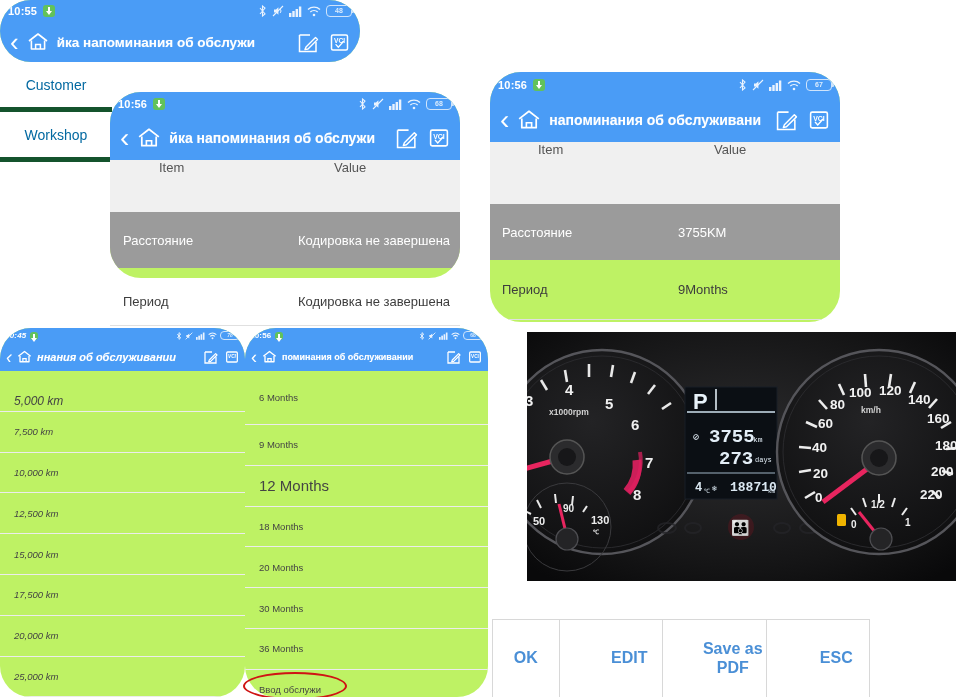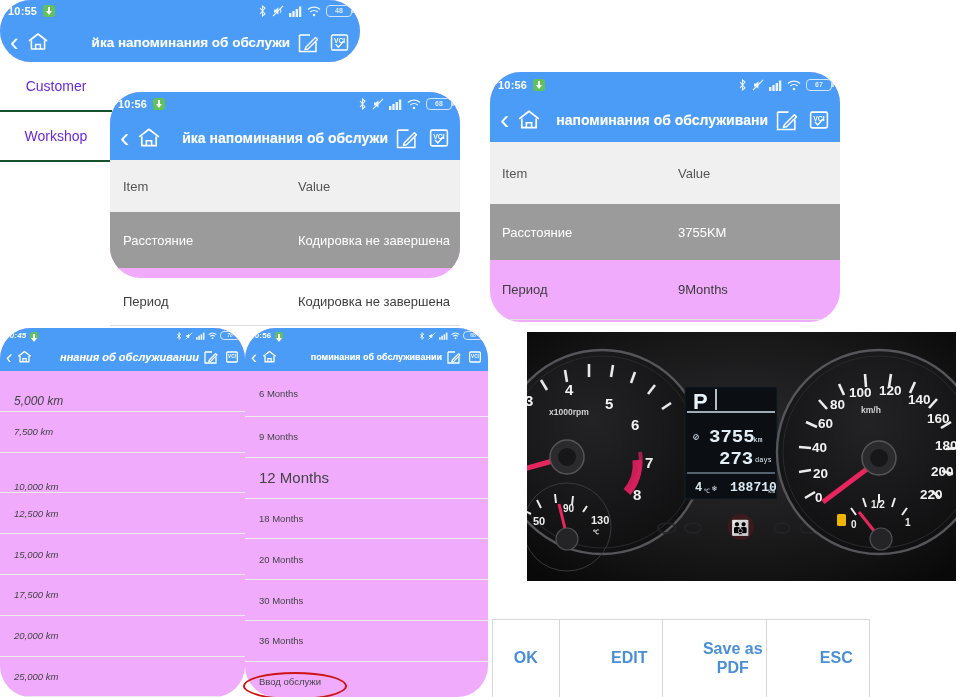--- a/index.html
+++ b/index.html
@@ -1,21 +1,21 @@
 <!DOCTYPE html>
 <html><head>
 <meta charset="utf-8">
 <style>
   html,body{margin:0;padding:0;background:#ffffff;}
   body{
     width:960px;height:697px;position:relative;overflow:hidden;
     font-family:"Liberation Sans","DejaVu Sans",sans-serif;
     -webkit-font-smoothing:antialiased;
   }
-  .panel{position:absolute;overflow:hidden;background:#f0abfc;border-radius:31px;}
+  .panel{position:absolute;overflow:hidden;background:#bef264;border-radius:31px;}
 
   
   .statusbar{
     display:flex;align-items:center;background:#4a9cf6;color:#ffffff;
     padding:0 8px;box-sizing:border-box;
   }
   .sb-time{font-size:11px;font-weight:600;letter-spacing:.2px;}
   .sb-dl{
     width:12px;height:12px;border-radius:3px;background:#62c25a;
     margin-left:6px;position:relative;flex:none;
@@ -43,45 +43,45 @@
   }
 
   
   .appbar{
     display:flex;align-items:center;background:#4a9cf6;color:#fff;
     box-sizing:border-box;padding:0 10px;gap:8px;
   }
   .appbar .back{font-weight:300;line-height:1;color:#fff;}
   .appbar .title{
     font-weight:700;white-space:nowrap;overflow:hidden;flex:1;
-    color:#ffffff;text-shadow:0 0 1px rgba(255,255,255,.35);text-align:right;
+    color:#ffffff;text-shadow:0 0 1px rgba(255,255,255,.35);
   }
   .appbar .acts{display:flex;align-items:center;gap:10px;margin-left:auto;}
 
   
-  .thead{background:#f0f0f0;display:flex;align-items:center;box-sizing:border-box;}
+  .thead{background:#f0f0f0;display:flex;box-sizing:border-box;padding-left:36px;}
   .trow{display:flex;align-items:center;box-sizing:border-box;border-bottom:1px solid #e6e6e6;}
   .trow.sel{background:#9b9b9b;color:#ffffff;border-bottom:none;}
   .cell-k{color:#3d3d3d;}
   .cell-v{color:#3d3d3d;}
   .trow.sel .cell-k,.trow.sel .cell-v{color:#ffffff;}
   .thead .cell-k,.thead .cell-v{color:#555;}
 
   
   .lrow{
     display:flex;align-items:center;box-sizing:border-box;
     border-bottom:1px solid #ececec;color:#444;
   }
   .lrow span{padding-left:14px;}
 
   
   #leftTabs{position:absolute;left:0;top:62px;width:112px;}
   .tabrow{
     height:50px;display:flex;align-items:center;justify-content:center;
-    border-bottom:2px solid #14532d;color:#6d28d9;font-size:14px;
+    border-bottom:5px solid #14532d;color:#0369a1;font-size:14px;
     background:#fff;box-sizing:border-box;
   }
 
   
   #dashPhoto{
     position:absolute;left:525px;top:330px;width:433px;height:253px;
     background:#0a0a0a;border:2px solid #ffffff;box-sizing:border-box;overflow:hidden;
   }
 
   
@@ -329,21 +329,21 @@
       </svg>
     </span>
   </div>
   <div id="kmList">
       <div class="lrow" style="height: 40.8px;">
         <span style="font-size: 12px; margin-top: 21px;">5,000 km</span>
       </div>
       <div class="lrow" style="height: 40.8px;">
         <span style="font-size: 9.5px;">7,500 km</span>
       </div>
-      <div class="lrow" style="height: 40.8px; align-items: flex-end;">
+      <div class="lrow" style="height: 40.8px;">
         <span style="font-size: 9.5px;">10,000 km</span>
       </div>
       <div class="lrow" style="height: 40.8px;">
         <span style="font-size: 9.5px;">12,500 km</span>
       </div>
       <div class="lrow" style="height: 40.8px;">
         <span style="font-size: 9.5px;">15,000 km</span>
       </div>
       <div class="lrow" style="height: 40.8px;">
         <span style="font-size: 9.5px;">17,500 km</span>
@@ -396,21 +396,21 @@
         <path d="M1.5 3 H12 M1.5 3 V19.5 H18 V10" fill="none" stroke="#fff" stroke-width="1.9"></path>
         <path d="M8 15 L17.5 5.5 L19.5 7.5 L10 17 L7 17.6 z" fill="none" stroke="#fff" stroke-width="1.8" stroke-linejoin="round"></path>
       </svg>
       <svg width="14" height="14" viewBox="0 0 21 21">
         <rect x="2.5" y="3" width="16" height="15" rx="1.5" fill="none" stroke="#fff" stroke-width="1.9"></rect>
         <text x="10.5" y="11.8" font-family="Liberation Sans, sans-serif" font-size="7" font-weight="700" fill="#fff" text-anchor="middle">VCI</text>
       </svg>
     </span>
   </div>
   <div id="moList">
-      <div class="lrow" style="height: 46px;">
+      <div class="lrow" style="height: 54px;">
         <span style="font-size: 9.5px;">6 Months</span>
       </div>
       <div class="lrow" style="height: 40.8px;">
         <span style="font-size: 9.5px;">9 Months</span>
       </div>
       <div class="lrow" style="height: 40.8px;">
         <span style="font-size: 15px;">12 Months</span>
       </div>
       <div class="lrow" style="height: 40.8px;">
         <span style="font-size: 9.5px;">18 Months</span>

